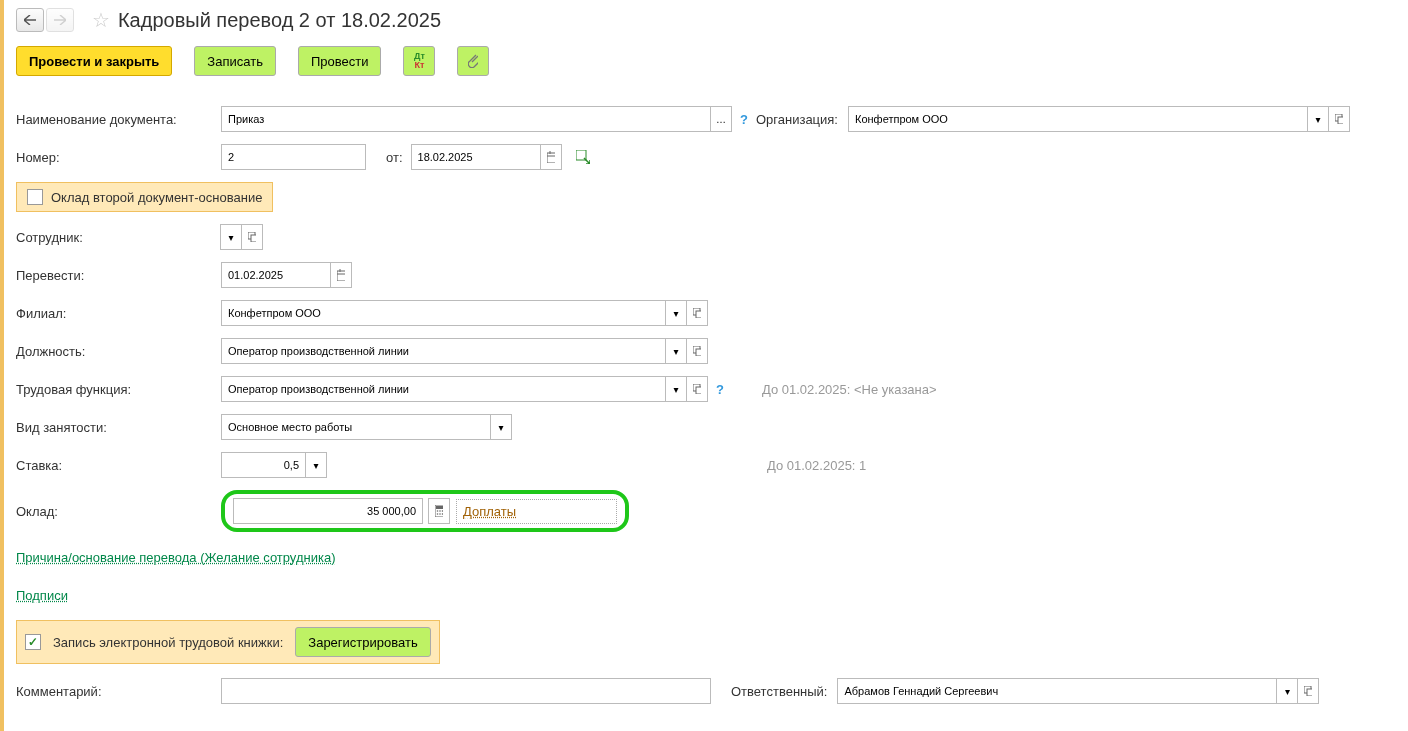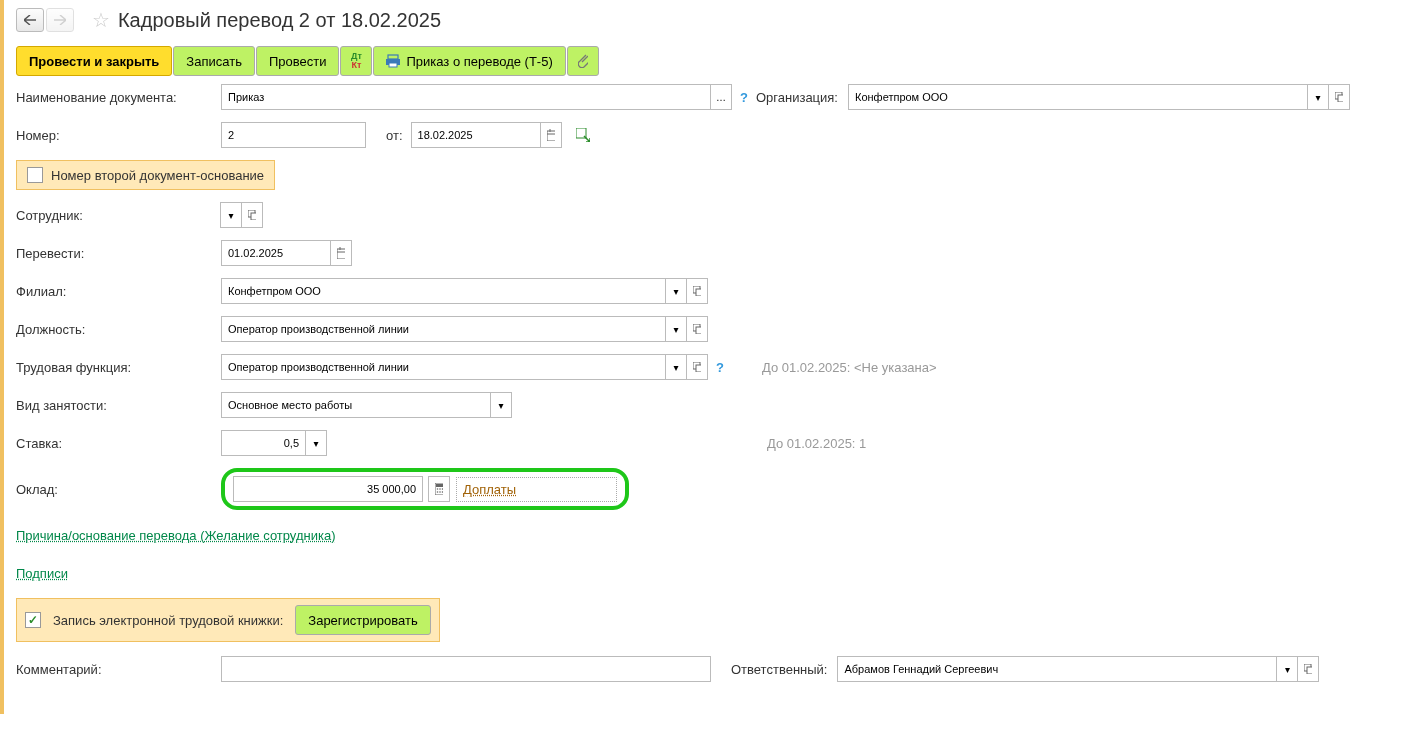--- a/index.html
+++ b/index.html
@@ -39,22 +39,22 @@
     font-size: 20px;
     cursor: pointer;
   }
   .title {
     font-size: 20px;
     font-weight: 400;
     color: #333;
   }
   .toolbar {
     display: flex;
-    gap: 1px;
-    margin-bottom: 8px;
+    gap: 22px;
+    margin-bottom: 30px;
   }
   .btn {
     height: 30px;
     padding: 0 12px;
     border: 1px solid #aaa;
     background: #bef264;
     border-radius: 3px;
     cursor: pointer;
     font-size: 13px;
     display: inline-flex;
@@ -199,28 +199,20 @@
   <span class="title">Кадровый перевод 2 от 18.02.2025</span>
 </div>
 
 
 <div class="toolbar">
   <button class="btn btn-primary">Провести и закрыть</button>
   <button class="btn">Записать</button>
   <button class="btn">Провести</button>
   <button class="btn btn-icon">
     <span style="font-size:9px;line-height:9px;"><span style="color:#2a8c2a;font-weight:bold;">Дт</span><br><span style="color:#cc3333;font-weight:bold;">Кт</span></span>
-  </button>
-  <button class="btn">
-    <svg width="14" height="14">
-        <rect x="2" y="1" width="10" height="4" fill="none" stroke="#3a7ab8" stroke-width="1.2"></rect>
-        <rect x="0" y="5" width="14" height="6" fill="#3a7ab8"></rect>
-        <rect x="3" y="9" width="8" height="4" fill="#fff" stroke="#3a7ab8" stroke-width="1"></rect>
-      </svg>
-    <span>Приказ о переводе (Т-5)</span>
   </button>
   <button class="btn btn-icon">
     <svg width="14" height="14">
         <path d="M4 8 L9 3 Q11 1 12 3 Q14 5 12 7 L6 13 Q3 15 1 12 Q-1 9 2 7 L8 1" stroke="#777" stroke-width="1.3" fill="none"></path>
       </svg>
   </button>
 </div>
 
 
 <div class="form-row">
@@ -262,21 +254,21 @@
         <rect x="0" y="0" width="10" height="10" fill="none" stroke="#2a8c2a"></rect>
         <path d="M8 8 L14 14 M14 10 V14 H10" stroke="#2a8c2a" fill="none" stroke-width="1.5"></path>
       </svg>
   </span>
 </div>
 
 
 <div class="form-row">
   <div class="checkbox-box highlighted">
     <span class="faux-check"></span>
-    <span>Номер второй документ-основание</span>
+    <span>Оклад второй документ-основание</span>
   </div>
 </div>
 
 
 <div class="form-row">
   <span class="label">Сотрудник:</span>
   <button class="addon-btn">▾</button>
   <button class="addon-btn">
     <svg width="10" height="10">
         <rect x="0" y="0" width="7" height="7" fill="none" stroke="#666"></rect>

